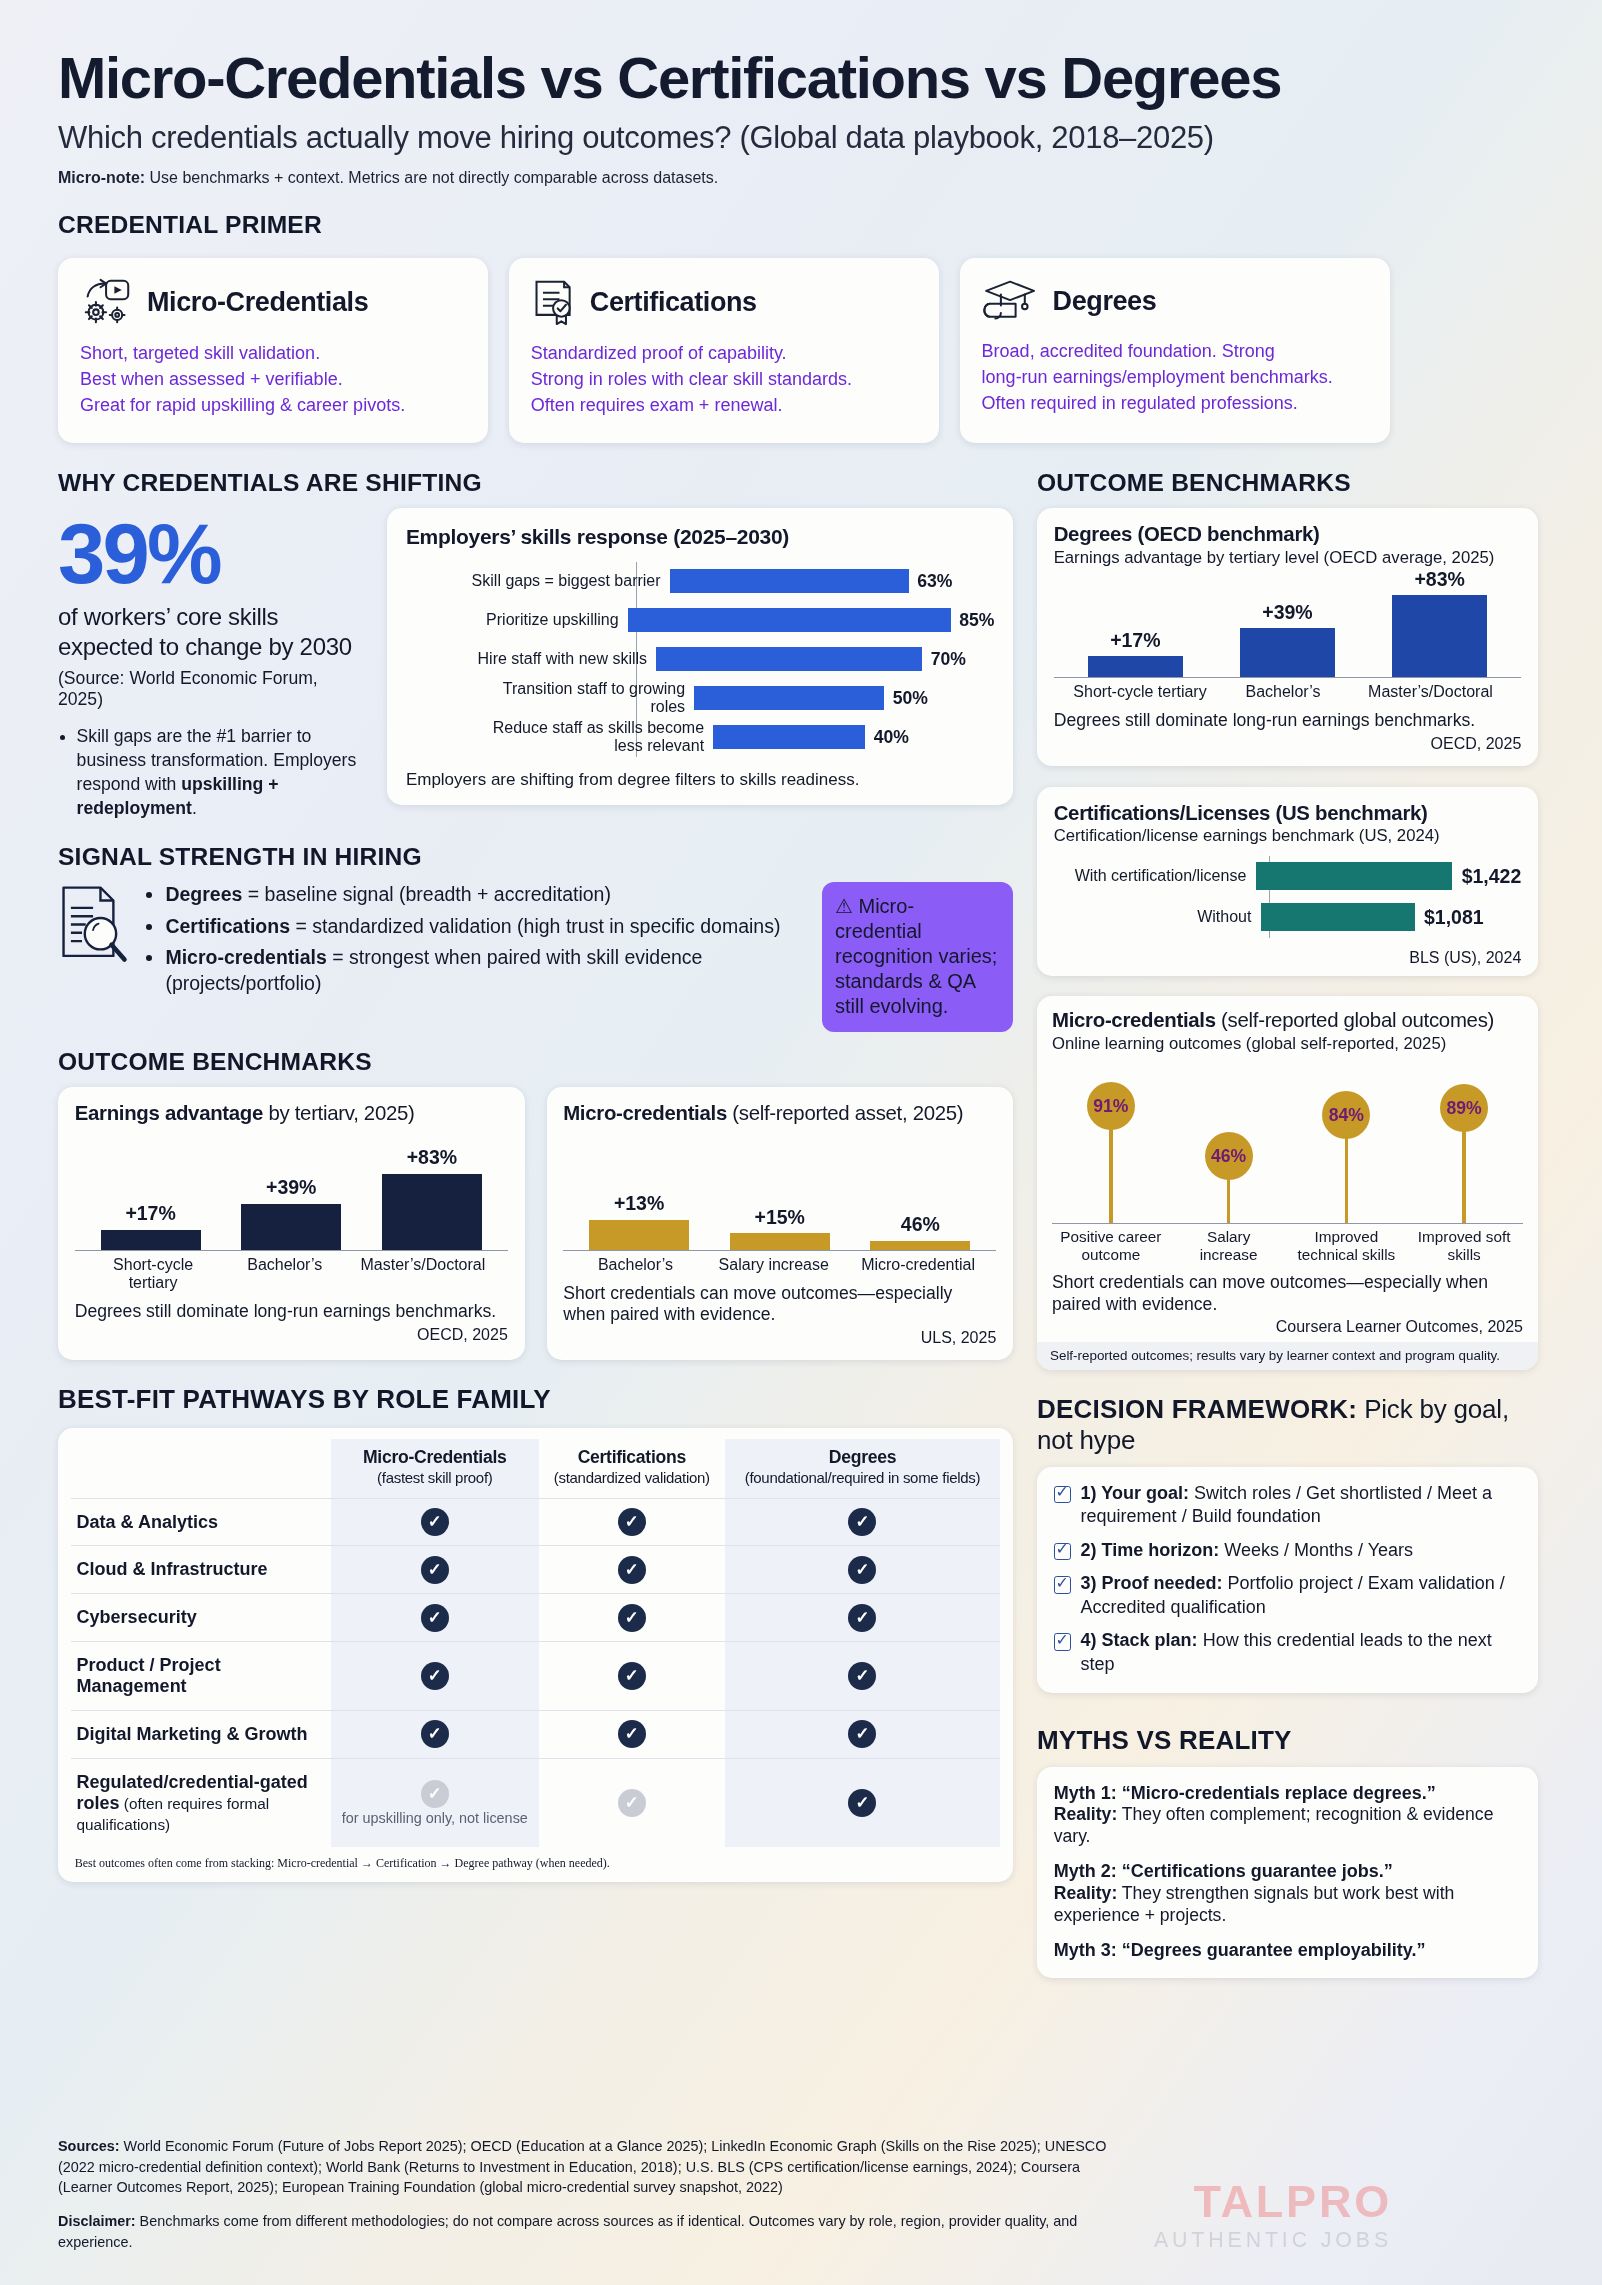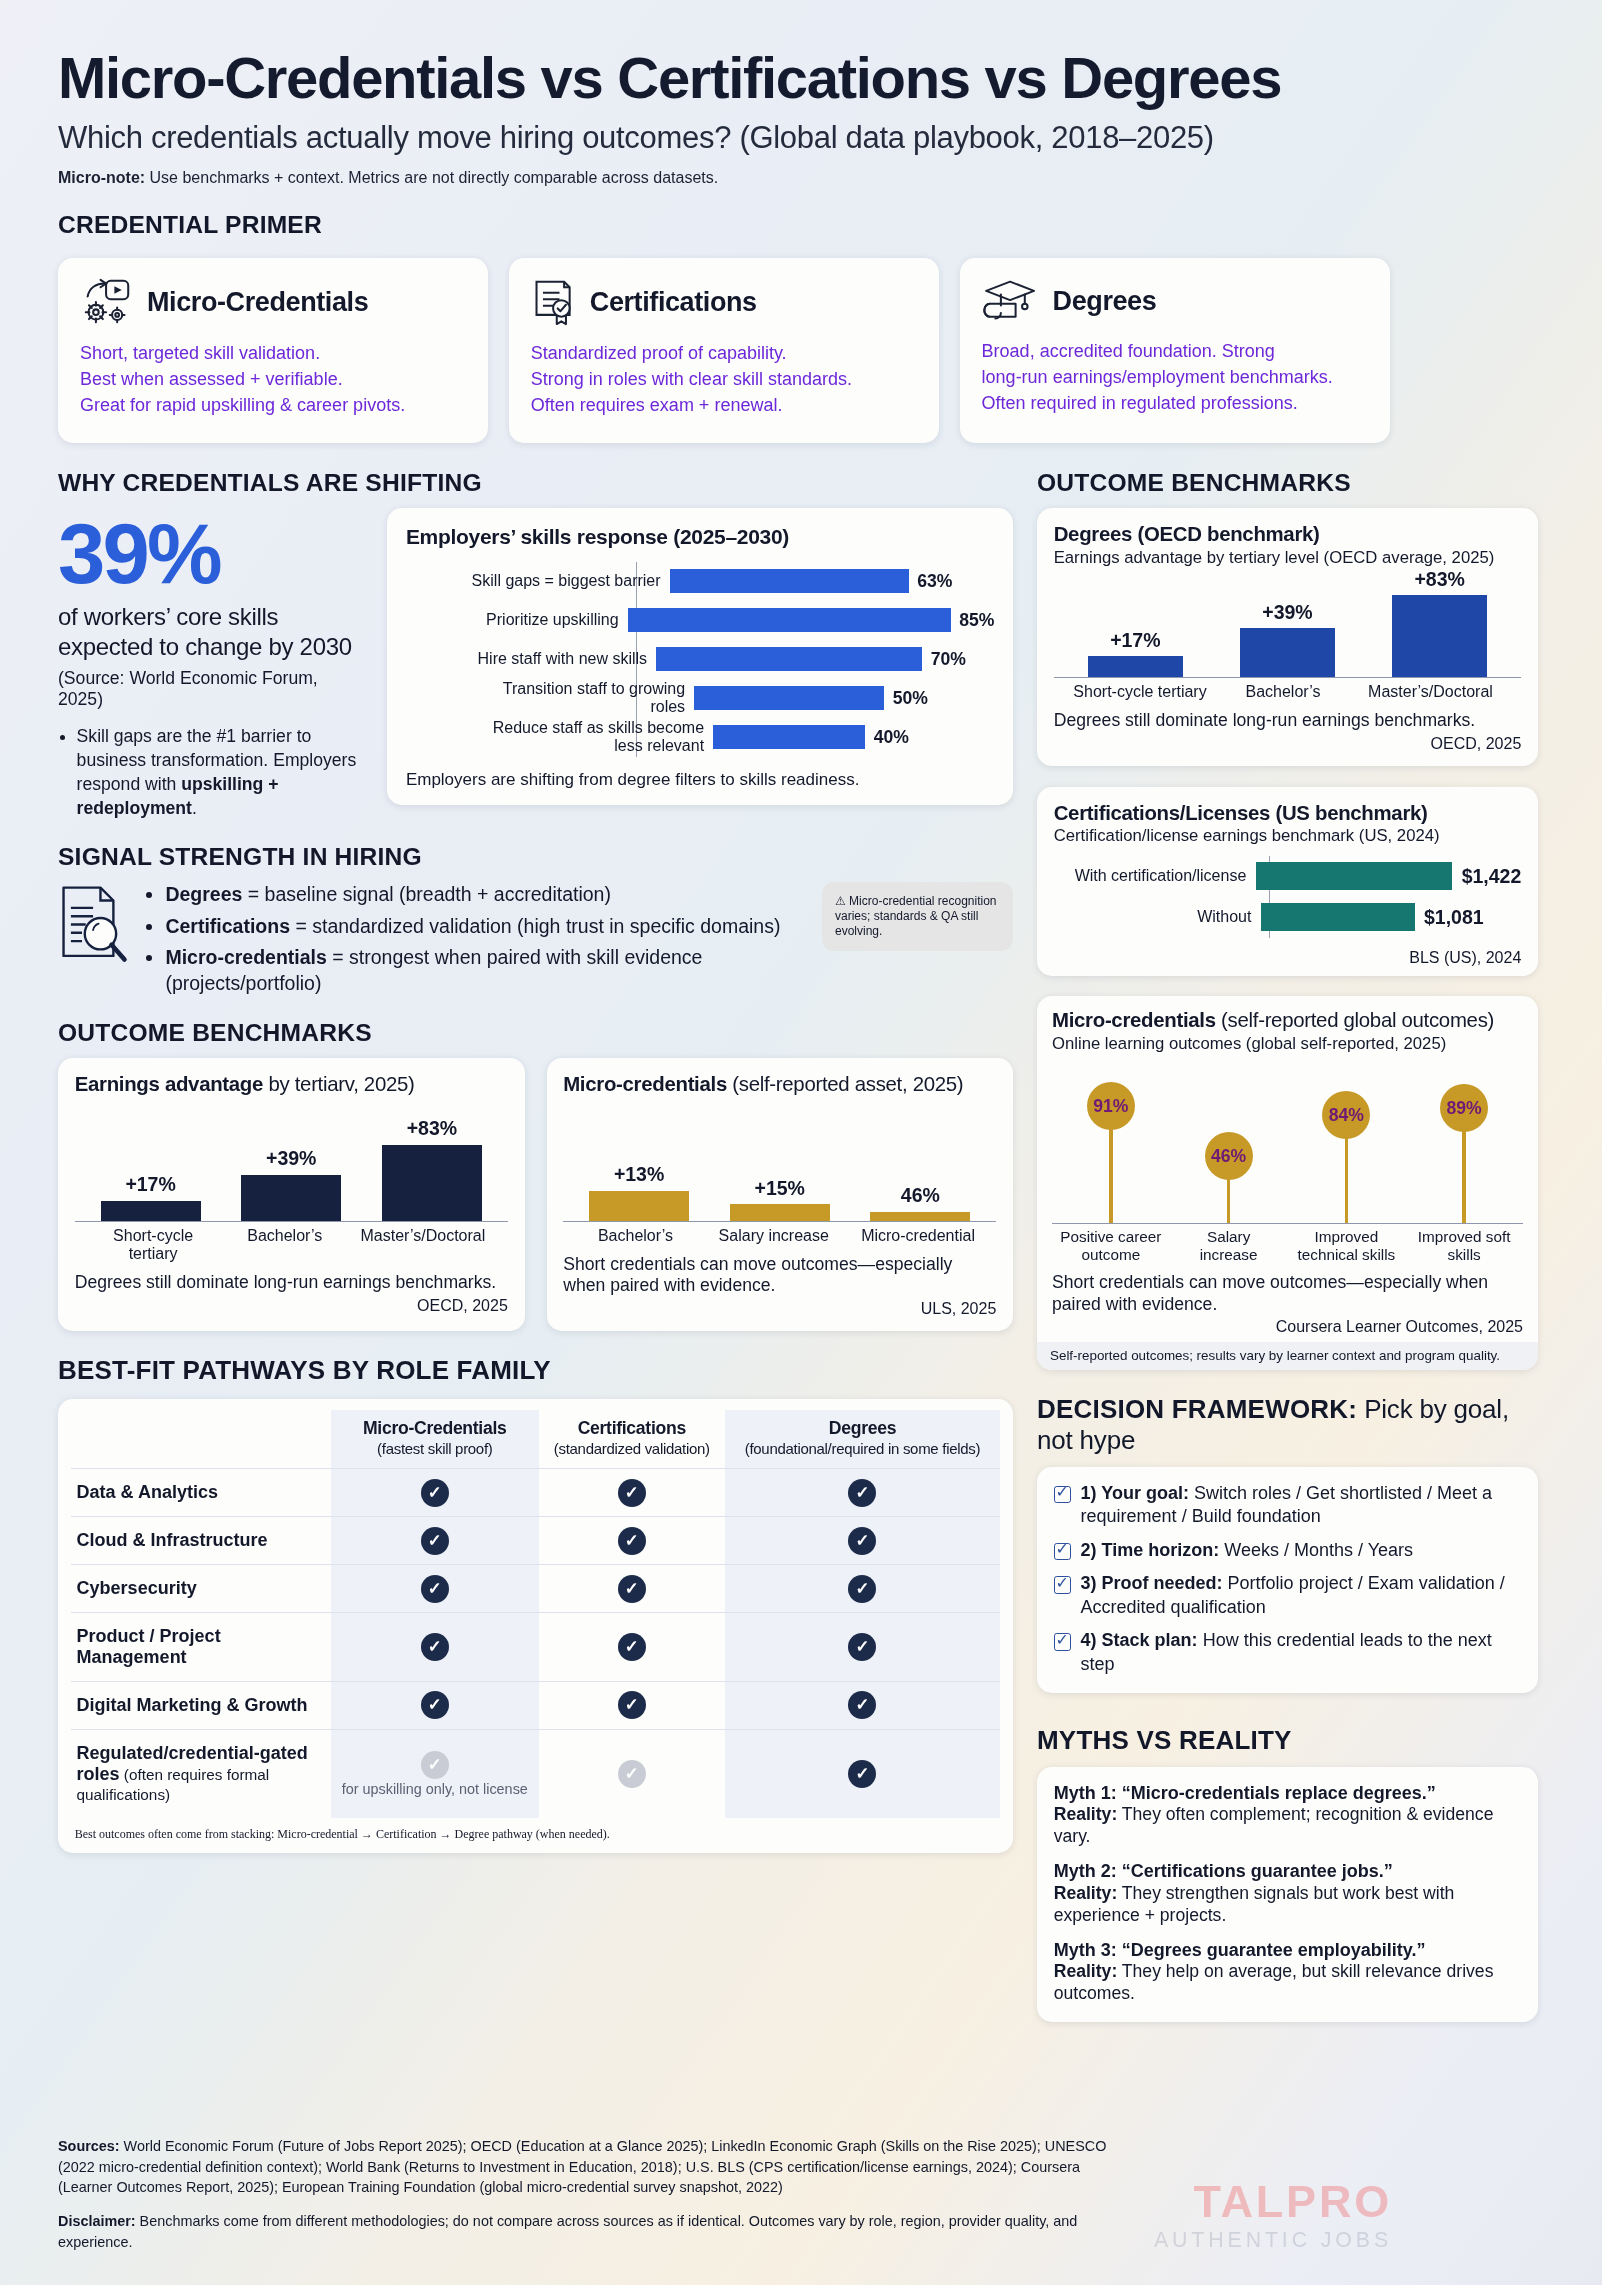--- a/index.html
+++ b/index.html
@@ -91,22 +91,22 @@
              color: #701a75; font-size: 17.6px; font-weight: 800; margin-bottom: -3.7px; }
   .lol-labs { display: flex; justify-content: space-around; margin-top: 4.6px; }
   .lol-lab { width: 104px; text-align: center; font-size: 15.3px; line-height: 1.14; }
   .disc { background: #f0f1f5; border-radius: 0 0 15px 15px; font-size: 13.4px; padding: 6.5px 13px; }
 
   
   .signal { display: flex; gap: 15px; margin-top: 11px; align-items: flex-start; }
   .signal ul { padding-left: 20.4px; flex: 1; }
   .signal li { font-size: 19.5px; line-height: 1.3; margin-bottom: 6.5px; }
   .signal li b { font-weight: 800; }
-  .warn { width: 191px; background: #e5e5e5; border-radius: 12px; padding: 12px 13px;
-          font-size: 12px; line-height: 1.26; }
+  .warn { width: 191px; background: #8b5cf6; border-radius: 12px; padding: 12px 13px;
+          font-size: 20px; line-height: 1.26; }
 
   
   .obpair { display: flex; gap: 22px; margin-top: 11px; }
   .obpair .card { flex: 1; }
 
   
   .tbl { margin-top: 13px; padding: 11px 13px 9.3px 13px; }
   table { border-collapse: collapse; width: 100%; }
   th.colhdr { font-size: 17.6px; font-weight: 800; text-align: center; padding: 9.3px 5.6px 11px 5.6px;
               line-height: 1.12; letter-spacing: -0.3px; }
@@ -545,21 +545,20 @@
         <div class="myth">
           <div class="q">Myth 1: “Micro-credentials replace degrees.”</div>
           <div class="a"><b>Reality:</b><span> They often complement; recognition &amp; evidence vary.</span></div>
         </div>
         <div class="myth">
           <div class="q">Myth 2: “Certifications guarantee jobs.”</div>
           <div class="a"><b>Reality:</b><span> They strengthen signals but work best with experience + projects.</span></div>
         </div>
         <div class="myth" style="margin-bottom:0">
           <div class="q">Myth 3: “Degrees guarantee employability.”</div>
-          <div class="a"><b>Reality:</b><span> They help on average, but skill relevance drives outcomes.</span></div>
         </div>
       </div>
     </div>
   </div>
 
   <div class="footer">
     <div class="srcs">
       <div><b>Sources:</b><span> World Economic Forum (Future of Jobs Report 2025); OECD (Education at a Glance 2025); LinkedIn Economic Graph (Skills on the Rise 2025); UNESCO (2022 micro-credential definition context); World Bank (Returns to Investment in Education, 2018); U.S. BLS (CPS certification/license earnings, 2024); Coursera (Learner Outcomes Report, 2025); European Training Foundation (global micro-credential survey snapshot, 2022)</span></div>
       <div class="discl"><b>Disclaimer:</b><span> Benchmarks come from different methodologies; do not compare across sources as if identical. Outcomes vary by role, region, provider quality, and experience.</span></div>
     </div>

